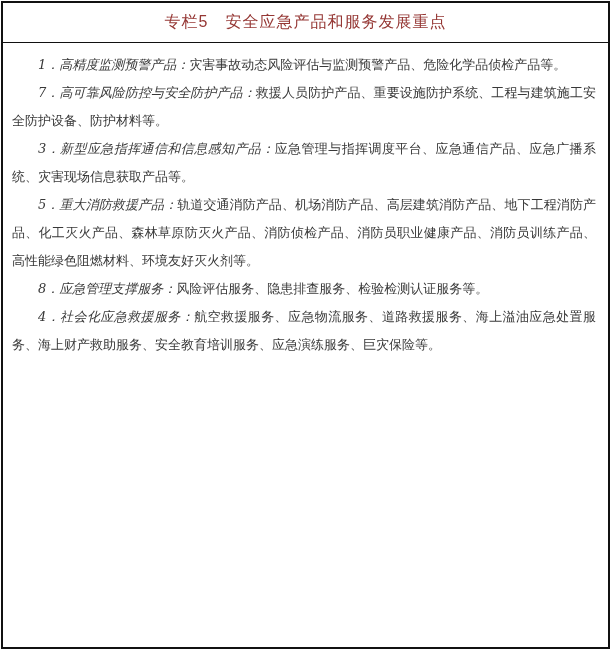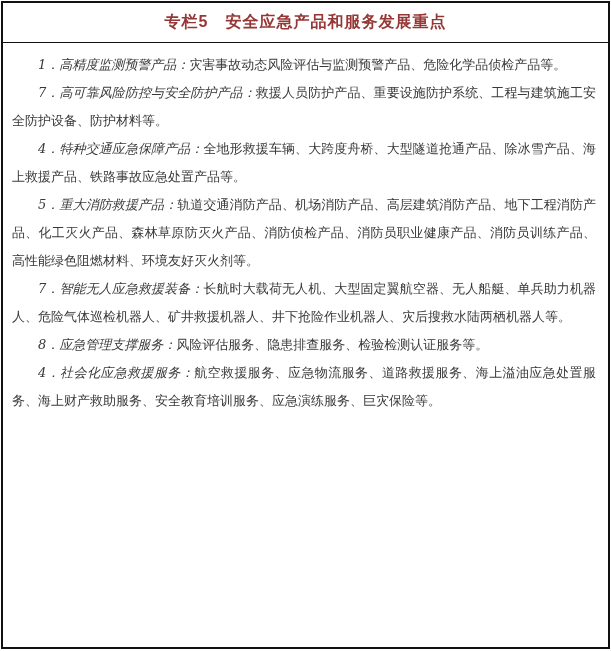--- a/index.html
+++ b/index.html
@@ -23,21 +23,21 @@
     border: 2px solid var(--border-color, #111111);
     background: #ffffff;
   }
   .panel-title {
     height: 39px;
     border-bottom: 1px solid var(--border-color, #111111);
     display: flex;
     align-items: center;
     justify-content: center;
     font-size: 16px;
-    font-weight: bold;
+    font-weight: normal;
     letter-spacing: 1px;
     color: var(--title-color, #953734);
   }
   .panel-body {
     padding: 8px 12px 0 9px;
     font-size: 13px;
     line-height: 28px;
     color: var(--body-color, #383838);
     text-align: justify;
   }
@@ -51,19 +51,18 @@
   }
 </style>
 </head>
 <body>
 
 <div class="panel">
   <div class="panel-title">专栏5　安全应急产品和服务发展重点</div>
   <div class="panel-body">
     <p class="item"><span class="lbl">1．高精度监测预警产品：</span><span>灾害事故动态风险评估与监测预警产品、危险化学品侦检产品等。</span></p>
     <p class="item"><span class="lbl">7．高可靠风险防控与安全防护产品：</span><span>救援人员防护产品、重要设施防护系统、工程与建筑施工安全防护设备、防护材料等。</span></p>
-    <p class="item"><span class="lbl">4．特种交通应急保障产品：</span><span>全地形救援车辆、大跨度舟桥、大型隧道抢通产品、除冰雪产品、海上救援产品、铁路事故应急处置产品等。</span></p>
+    <p class="item"><span class="lbl">3．新型应急指挥通信和信息感知产品：</span><span>应急管理与指挥调度平台、应急通信产品、应急广播系统、灾害现场信息获取产品等。</span></p>
     <p class="item"><span class="lbl">5．重大消防救援产品：</span><span>轨道交通消防产品、机场消防产品、高层建筑消防产品、地下工程消防产品、化工灭火产品、森林草原防灭火产品、消防侦检产品、消防员职业健康产品、消防员训练产品、高性能绿色阻燃材料、环境友好灭火剂等。</span></p>
-    <p class="item"><span class="lbl">7．智能无人应急救援装备：</span><span>长航时大载荷无人机、大型固定翼航空器、无人船艇、单兵助力机器人、危险气体巡检机器人、矿井救援机器人、井下抢险作业机器人、灾后搜救水陆两栖机器人等。</span></p>
     <p class="item"><span class="lbl">8．应急管理支撑服务：</span><span>风险评估服务、隐患排查服务、检验检测认证服务等。</span></p>
     <p class="item"><span class="lbl">4．社会化应急救援服务：</span><span>航空救援服务、应急物流服务、道路救援服务、海上溢油应急处置服务、海上财产救助服务、安全教育培训服务、应急演练服务、巨灾保险等。</span></p>
   </div>
 </div>
 
 </body></html>

